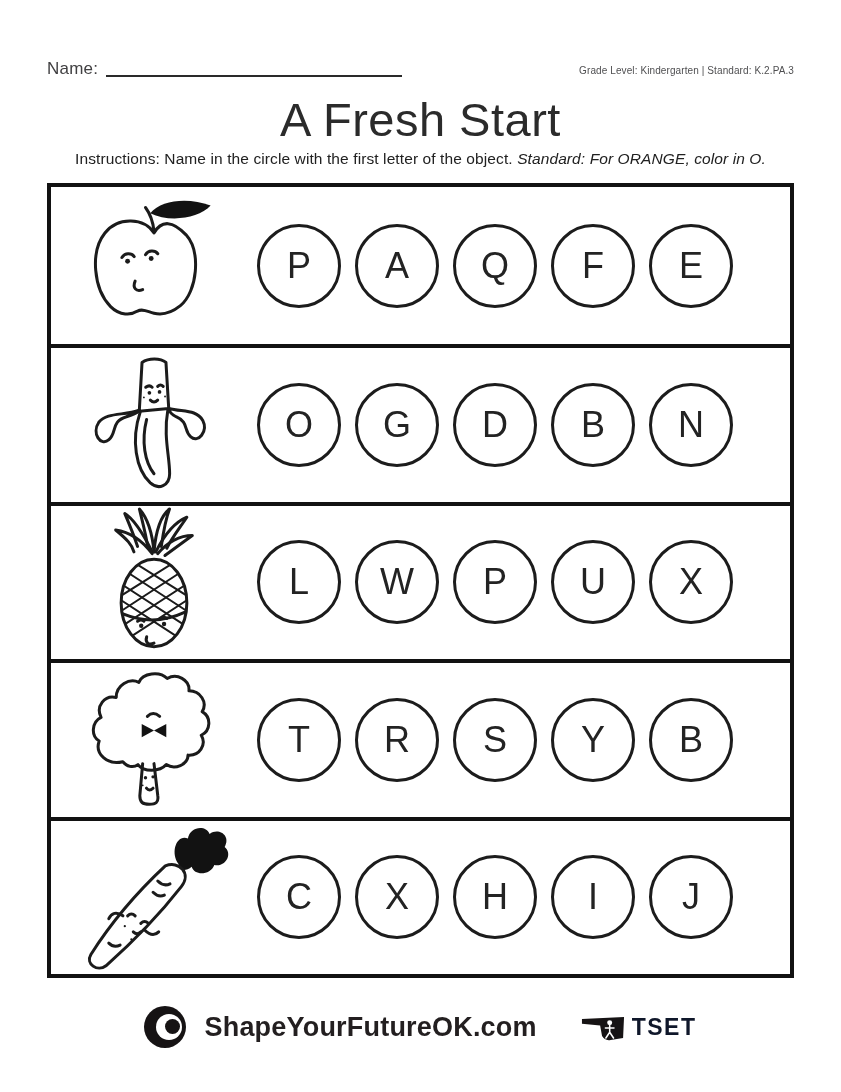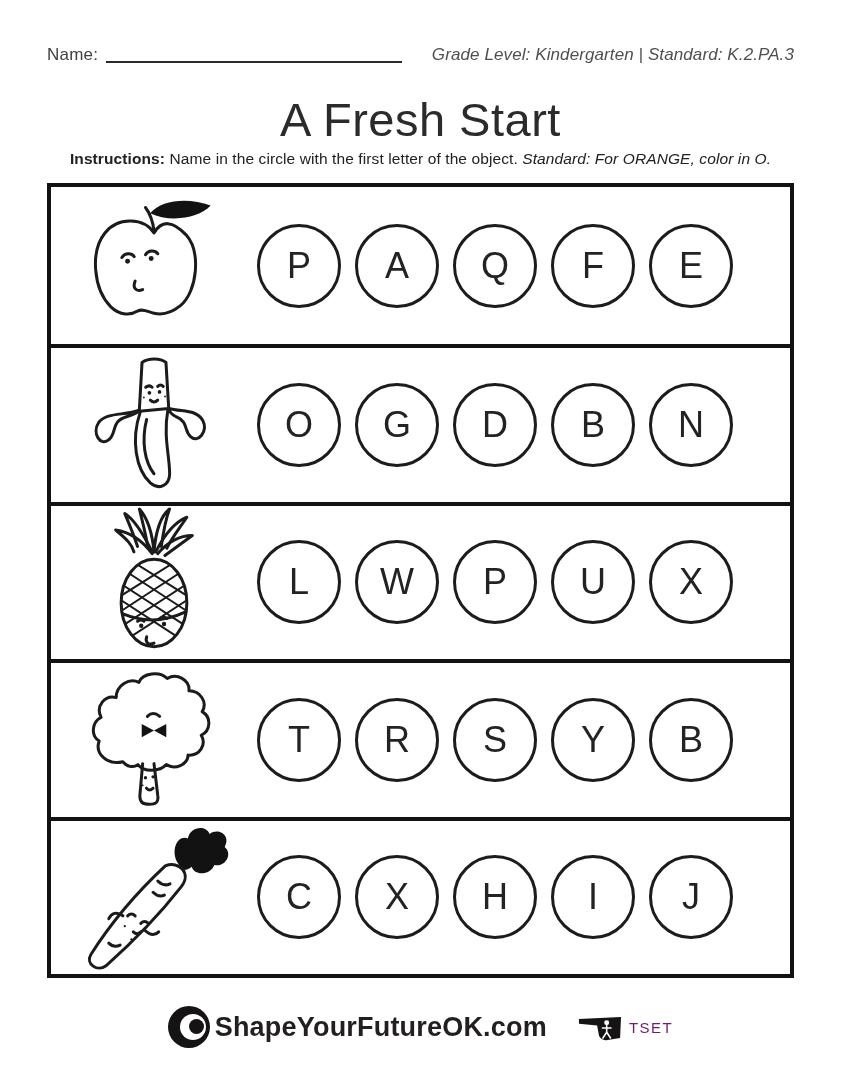--- a/index.html
+++ b/index.html
@@ -8,41 +8,41 @@
     position:relative;
     width:841px; height:1092px;
     background:#ffffff;
     font-family:"Liberation Sans", sans-serif;
     color:#231f20;
     margin:0 auto;
     overflow:hidden;
   }
   
   .header-row {
-    position:absolute; top:45px; left:47px; right:47px;
-    display:flex; justify-content:space-between; align-items:flex-start;
+    position:absolute; top:59px; left:47px; right:47px;
+    display:flex; justify-content:space-between; align-items:flex-end;
   }
   .name-block { display:flex; align-items:flex-end; font-size:17px; color:#414042; letter-spacing:.2px; }
   .name-line {
     display:inline-block; width:296px; height:1px;
     border-bottom:2.5px solid #2a2a2a; margin-left:8px; margin-bottom:2px;
   }
-  .grade-text { font-size:17px; color:#4f4f51; padding-bottom:3px; letter-spacing:.1px;font-style:italic; }
+  .grade-text { font-size:10px; color:#4f4f51; padding-bottom:3px; letter-spacing:.1px; }
 
   
   .title {
     position:absolute; top:92px; left:0; width:100%;
     text-align:center; font-size:47px; font-weight:500;
     color:#2b2b2b; letter-spacing:.5px;
   }
   .instructions {
     position:absolute; top:150px; left:0; width:100%;
     text-align:center; font-size:15.5px; color:#212121; letter-spacing:.1px;
   }
-  .instructions b { font-weight:bold; }
+  .instructions b { font-weight:normal; }
   .instructions i { font-style:italic; }
 
   
   .worksheet {
     position:absolute; top:183px; left:47px;
     width:747px; height:795px;
     border:4px solid #121212;
     display:grid; grid-template-rows:repeat(5, 1fr);
     background:#fff;
   }
@@ -60,29 +60,29 @@
     cursor:pointer; user-select:none;
   }
   .doodle { display:block; }
   .doodle path, .doodle line, .doodle ellipse, .doodle circle {
     vector-effect:non-scaling-stroke;
   }
 
   
   .footer {
     position:absolute; top:1006px; left:0; width:100%;
-    display:flex; align-items:center; justify-content:center; gap:5px;
+    display:flex; align-items:center; justify-content:center; gap:18px;
   }
   .syf-logo { position:relative; width:42px; height:42px; }
   .syf-logo .disc { position:absolute; left:0; top:0; width:42px; height:42px; border-radius:50%; background:#161314; }
   .syf-logo .inner { position:absolute; left:12px; top:8px; width:26px; height:26px; border-radius:50%; background:#ffffff; }
   .syf-logo .dot { position:absolute; left:21px; top:13px; width:15px; height:15px; border-radius:50%; background:#161314; }
   .site-text { font-size:27px; font-weight:bold; color:#231f20; letter-spacing:.2px; }
   .tset-group { display:flex; align-items:center; gap:7px; margin-left:26px; }
-  .tset-text { font-size:15px; font-weight:400; color:#701a75; letter-spacing:1.5px; }
+  .tset-text { font-size:23px; font-weight:700; color:#0f172a; letter-spacing:1.5px; }
 </style>
 </head>
 <body>
 
 <div class="page">
 
   <div class="header-row">
     <div class="name-block">
       <span>Name:</span>
       <span class="name-line"></span>

